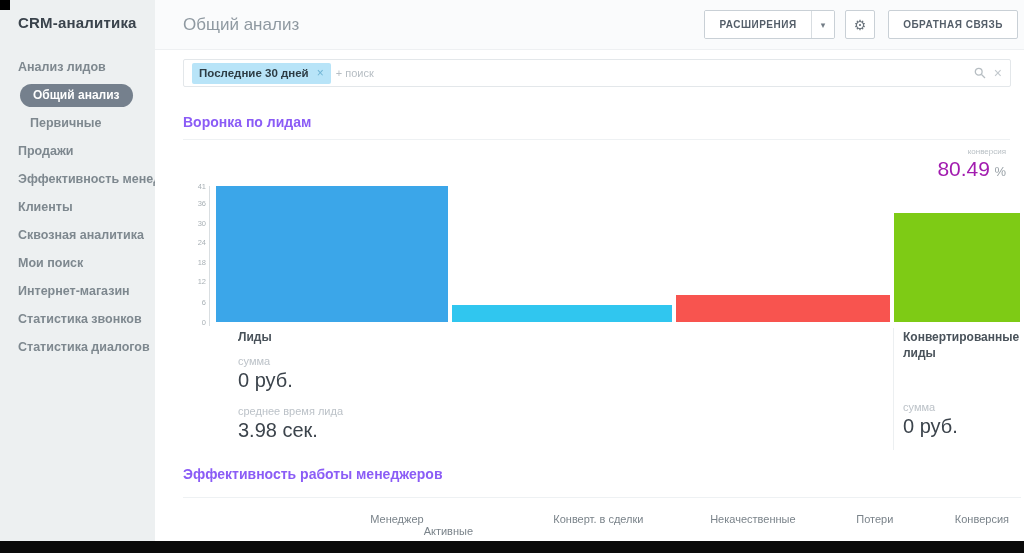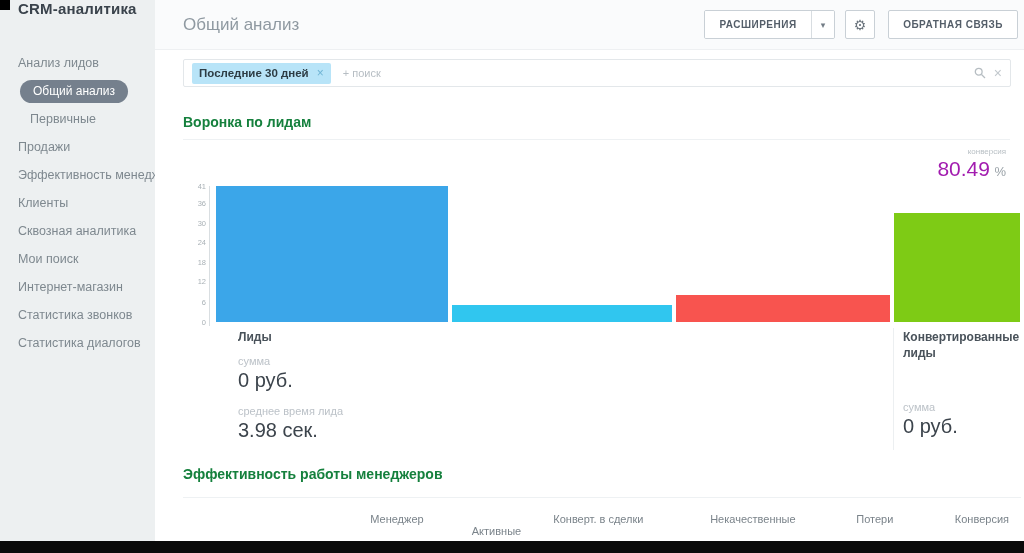--- a/index.html
+++ b/index.html
@@ -5,23 +5,23 @@
   * { margin:0; padding:0; box-sizing:border-box; }
   html,body { width:1024px; height:553px; overflow:hidden; background:#fff;
     font-family:"Liberation Sans","DejaVu Sans",sans-serif; }
   .screen { position:relative; width:1024px; height:553px; background:#fff; }
 
   
   .corner-black { position:absolute; left:0; top:0; width:10px; height:10px; background:#000; z-index:9; }
   .bottom-bar { position:absolute; left:0; bottom:0; width:100%; height:12px; background:#0a0a0a; z-index:8; }
 
   
-  .sidebar { position:absolute; left:0; top:0; width:155px; height:541px; background:#edf0f1; }
+  .sidebar { position:absolute; left:0; top:0; width:155px; height:541px; background:#edf0f1; padding-top:14px; }
   .sidebar-title { font-size:15px; font-weight:bold; color:#3a434c; padding:0 0 0 18px; letter-spacing:.2px; }
-  .nav { margin-top:32px; }
+  .nav { margin-top:22px;font-weight:bold; }
   .nav-item { height:28px; display:flex; align-items:center; padding-left:18px;
     font-size:12.5px; color:#7e888f; cursor:pointer; white-space:nowrap; }
   .nav-item.indent2 { padding-left:30px; }
   .nav-item.active { padding-left:20px; }
   .pill { background:#75808d; color:#fff; border-radius:12px; padding:4px 13px 5px; font-size:12px; }
 
   
   .main { position:absolute; left:155px; top:0; width:869px; height:541px; background:#fff; }
 
   
@@ -39,26 +39,26 @@
   .btn-gear { margin-left:10px; width:30px; padding:0; display:flex; align-items:center; justify-content:center;
     font-size:14px; color:#6b747d; font-family:"DejaVu Sans",sans-serif; }
   .btn-feedback { margin-left:13px; }
 
   
   .filter-bar { position:absolute; left:28px; top:59px; width:828px; height:28px; background:#fff;
     border:1px solid #e3e7ea; border-radius:2px; display:flex; align-items:center; padding:0 8px; }
   .filter-tag { background:#b8e4f8; border-radius:2px; padding:3px 7px 4px; font-size:11.5px; font-weight:bold;
     color:#2d3c44; display:flex; align-items:center; cursor:pointer; }
   .filter-tag .tag-x { margin-left:8px; color:#6fb4d4; font-weight:normal; font-size:12px; cursor:pointer; }
-  .filter-search { margin-left:12px; font-size:11px; color:#b6bdc3; flex:1; cursor:text; }
+  .filter-search { margin-left:5px; font-size:11px; color:#b6bdc3; flex:1; cursor:text; }
   .filter-icons { display:flex; align-items:center; gap:8px; }
   .filter-icons .x-icon { color:#c2c8cd; font-size:14px; cursor:pointer; line-height:1; }
 
   
-  .section-title { position:absolute; left:28px; font-size:14px; color:#15803d; }
+  .section-title { position:absolute; left:28px; font-size:14px; color:#8b5cf6; }
   .funnel-title { top:114px; }
   .funnel-divider { position:absolute; left:28px; right:14px; top:139px; border-top:1px solid #eef1f3; }
   .conversion { position:absolute; right:18px; top:147px; text-align:right; }
   .conversion-label { font-size:8px; color:#b9c0c5; display:block; margin-bottom:1px; }
   .conversion-value { font-size:21px; color:#a21caf; }
   .conversion-unit { font-size:13px; color:#9aa2a8; }
 
   
   .chart { position:absolute; left:36px; top:186px; right:0; height:136px; display:flex; }
   .yaxis { position:relative; width:18px; height:100%; }
@@ -76,21 +76,21 @@
   .stat-value { font-size:20px; color:#3c444c; margin-bottom:13px; }
   .stats-right .stat-title { margin-bottom:40px; }
 
   
   .managers-title { top:466px; }
   .managers-divider { position:absolute; left:28px; right:3px; top:497px; border-top:1px solid #eef1f3; }
   .managers-header { position:absolute; left:28px; right:3px; top:505px; height:28px;
     display:flex; align-items:center; padding:0 12px 0 13px; }
   .mcol { font-size:11px; color:#7a838a; }
   .mcol-0 { flex:0 0 28%; text-align:right; }
-  .mcol-1 { flex:0 0 12%; text-align:right;margin-top:24px; }
+  .mcol-1 { flex:0 0 12%; text-align:left;margin-top:24px; }
   .mcol-2 { flex:0 0 19%; text-align:center; }
   .mcol-3 { flex:0 0 19%; text-align:center; }
   .mcol-4 { flex:0 0 11%; text-align:center; }
   .mcol-5 { flex:1; text-align:right; }
 </style>
 </head>
 <body>
 
 <div class="screen">
   <div class="corner-black"></div>

